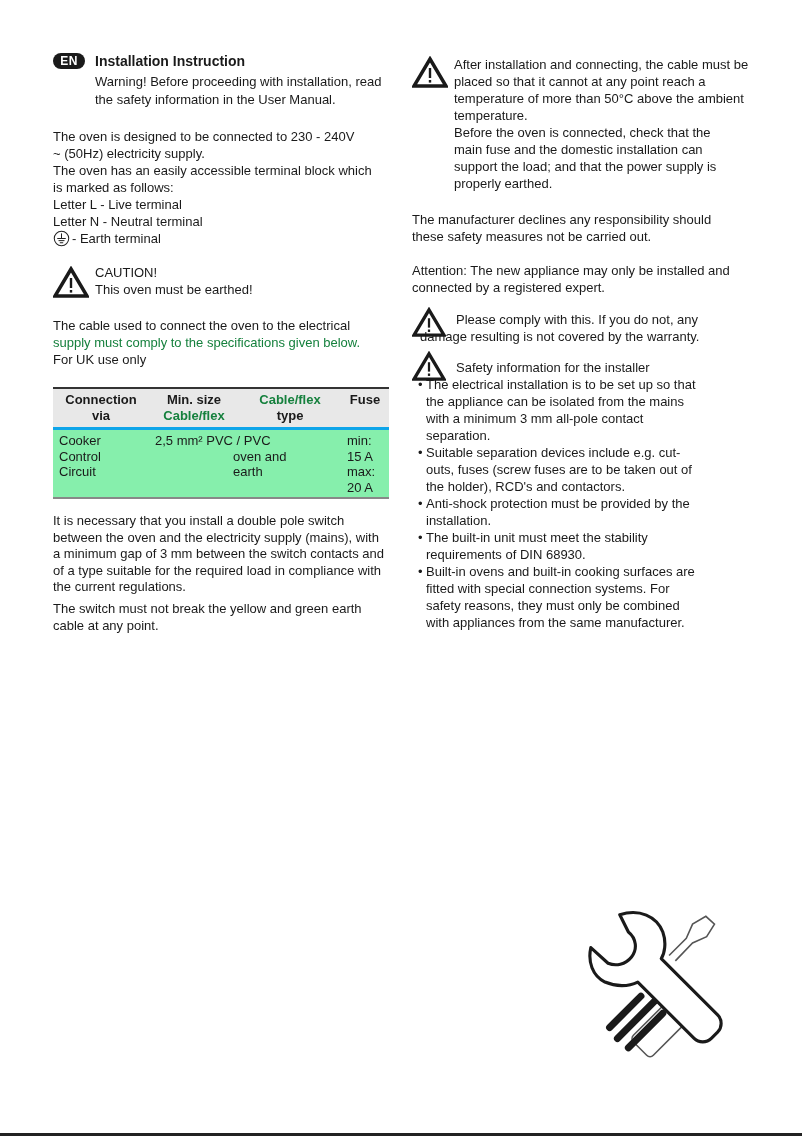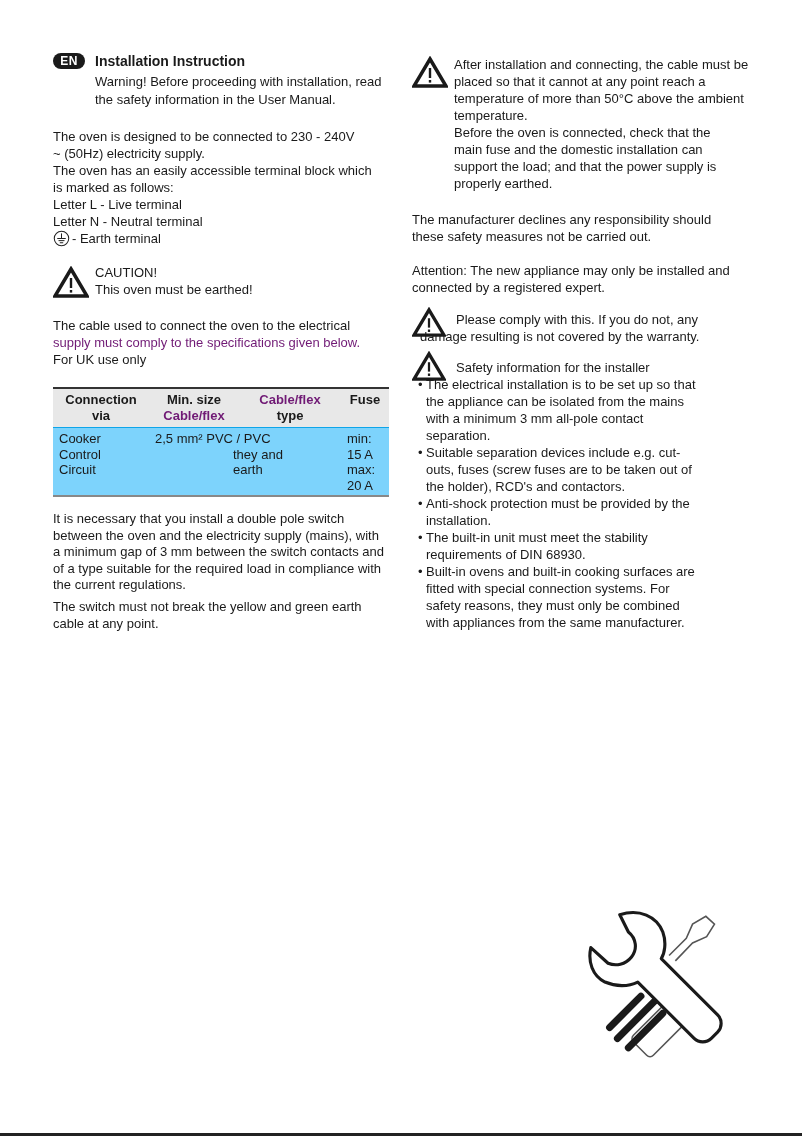--- a/index.html
+++ b/index.html
@@ -25,23 +25,23 @@
   .gap { height: 17px; }
   .earth-sym { display: inline-block; width: 17px; height: 17px; vertical-align: -4px; margin-right: 2px; }
   .warn-block { position: relative; padding-left: 42px; }
   .warn-icon { position: absolute; left: 0; top: 0; width: 36px; height: 32px; }
   table.spec {
     border-collapse: collapse; width: 336px; margin-top: 0;
     font-size: 13px; line-height: 15.5px;
   }
   table.spec thead tr { background: #e8e8e8; border-top: 2px solid #333; }
   table.spec thead th { text-align: center; font-weight: bold; padding: 3px 6px 4px 6px; vertical-align: top; }
-  table.spec tbody tr { background: #7dd3fc; border-top: 1px solid #0ea5e9; border-bottom: 2px solid #888; }
+  table.spec tbody tr { background: #86efac; border-top: 3px solid #0ea5e9; border-bottom: 2px solid #888; }
   table.spec tbody td { padding: 3px 6px 2px 6px; vertical-align: top; }
-  .muted { color: #701a75; }
+  .muted { color: #15803d; }
   .bullets { margin: 0; padding: 0; list-style: none; }
   .bullets li { position: relative; padding-left: 14px; }
   .bullets li::before { content: "•"; position: absolute; left: 6px; top: 0; }
   .tools { left: 565px; top: 885px; width: 180px; height: 180px; }
   .bottom-rule { left: 0; top: 1133px; width: 802px; height: 3px; background: #222; }
 </style>
 </head>
 <body>
 
 <div class="abs col-left">
@@ -113,21 +113,21 @@
     </thead>
     <tbody>
       <tr>
         <td>
           <div>Cooker</div>
           <div>Control</div>
           <div>Circuit</div>
         </td>
         <td colspan="2" style="position:relative;">
           <div>2,5 mm² PVC / PVC</div>
-          <div style="padding-left:78px">they and</div>
+          <div style="padding-left:78px">oven and</div>
           <div style="padding-left:78px">earth</div>
         </td>
         <td>
           <div>min: 15 A</div>
           <div>max: 20 A</div>
         </td>
       </tr>
     </tbody>
   </table>
 

